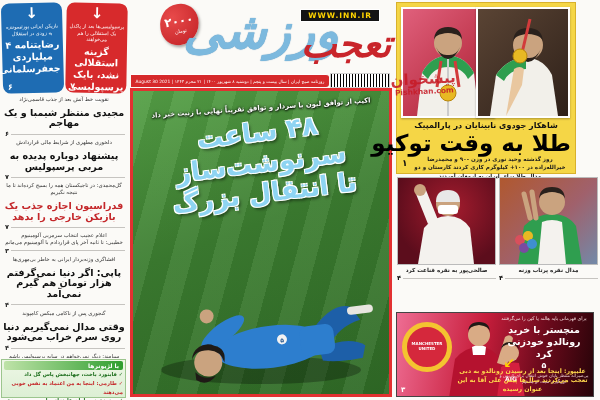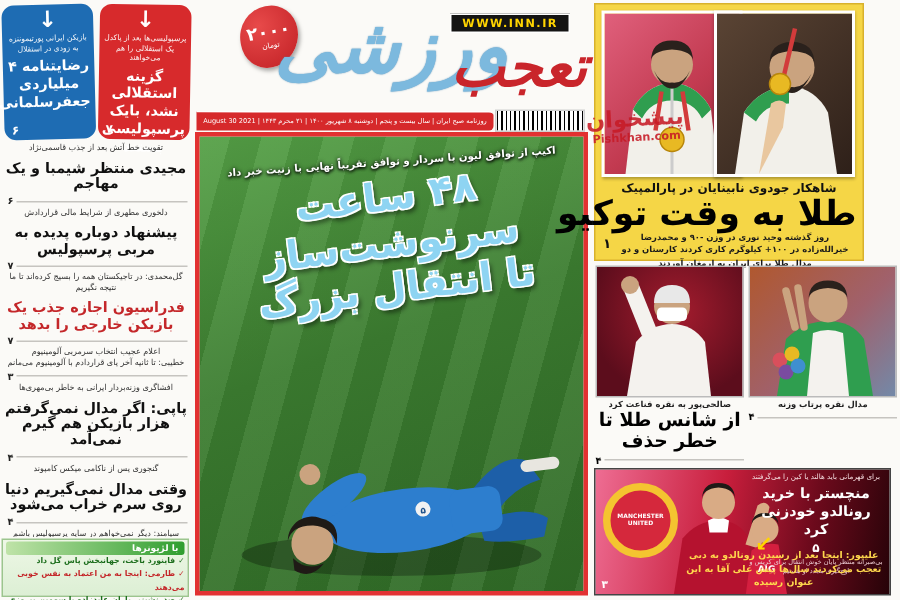--- a/index.html
+++ b/index.html
@@ -162,21 +162,21 @@
     <div class="litem">
       <span class="lkick">اعلام عجیب انتخاب سرمربی آلومینیوم</span>
       <span class="lkick">خطیبی: تا ثانیه آخر پای قراردادم با آلومینیوم می‌مانم</span>
       <div class="numrow">
           <span class="ln">۳</span>
           <span class="rule"></span>
         </div>
     </div>
     <div class="litem">
       <span class="lkick">افشاگری وزنه‌بردار ایرانی به خاطر بی‌مهری‌ها</span>
-      <span class="ltitle">پاپی: اگر مدال نمی‌گرفتم هزار بازیکن هم گیرم نمی‌آمد</span>
+      <span class="ltitle">پاپی: اگر دنیا نمی‌گرفتم هزار تومان هم گیرم نمی‌آمد</span>
       <div class="numrow">
           <span class="ln">۴</span>
           <span class="rule"></span>
         </div>
     </div>
     <div class="litem">
       <span class="lkick">گنجوری پس از ناکامی میکس کامپوند</span>
       <span class="ltitle">وقتی مدال نمی‌گیریم دنیا روی سرم خراب می‌شود</span>
       <div class="numrow">
           <span class="ln">۴</span>
@@ -264,21 +264,20 @@
       <svg width="97" height="86" viewBox="0 0 97 86">
         <path d="M20,86 L26,50 Q36,38 50,38 Q64,38 72,50 L76,86 Z" fill="#f4f2ee"></path>
         <path d="M30,46 L18,16 q4,-6 10,-4 l12,30 z" fill="#f4f2ee"></path>
         <circle cx="22" cy="12" r="6" fill="#caa37f"></circle>
         <circle cx="50" cy="26" r="12" fill="#caa37f"></circle>
         <path d="M38,24 Q38,12 50,12 Q62,12 62,24 L38,24 Z" fill="#e8e8e8"></path>
         <rect x="40" y="27" width="20" height="9" rx="3" fill="#fff"></rect>
       </svg>
     </div>
     <span class="pcap">صالحی‌پور به نقره قناعت کرد</span>
-    <span class="ptitle">از شانس طلا تا خطر حذف</span>
     <div class="pnum">
         <span class="ln">۴</span>
         <span class="rule"></span>
       </div>
   </div>
   <div class="pcard pc-right">
     <div class="pphoto pp-right">
       <svg width="97" height="86" viewBox="0 0 97 86">
         <path d="M18,86 L24,48 Q36,36 52,36 Q68,36 76,48 L82,86 Z" fill="#2f9e4f"></path>
         <path d="M38,86 L42,44 Q52,40 62,44 L66,86 Z" fill="#f4f2ee"></path>

